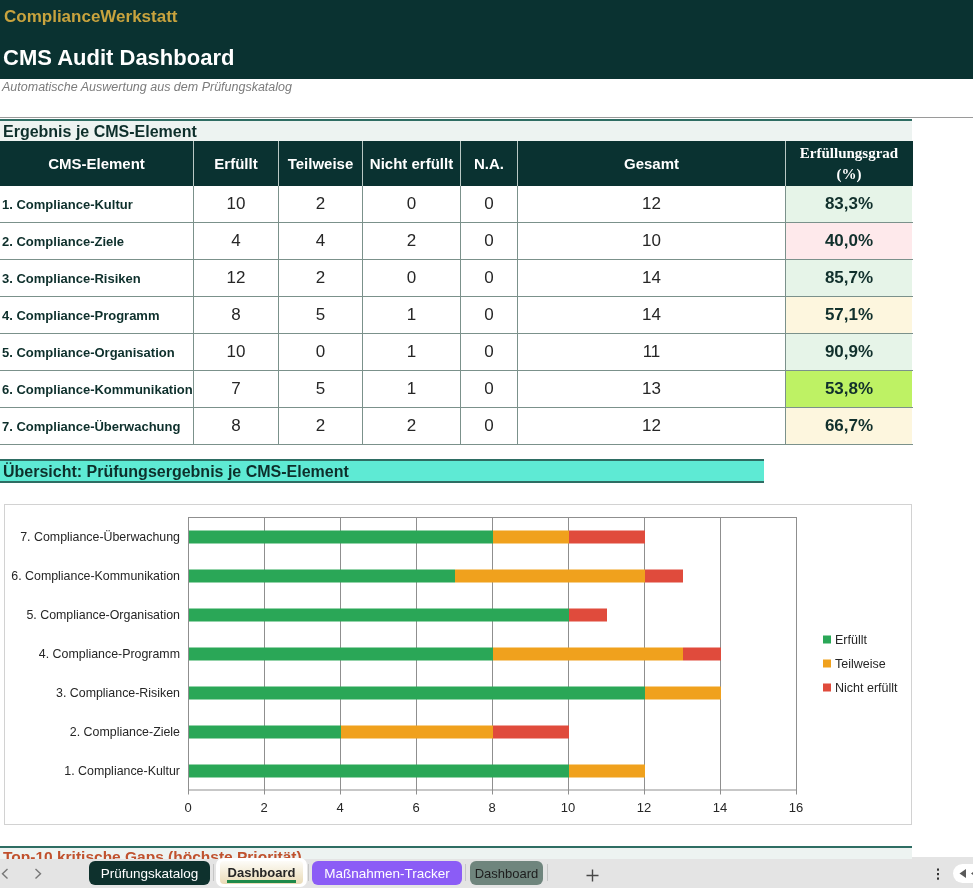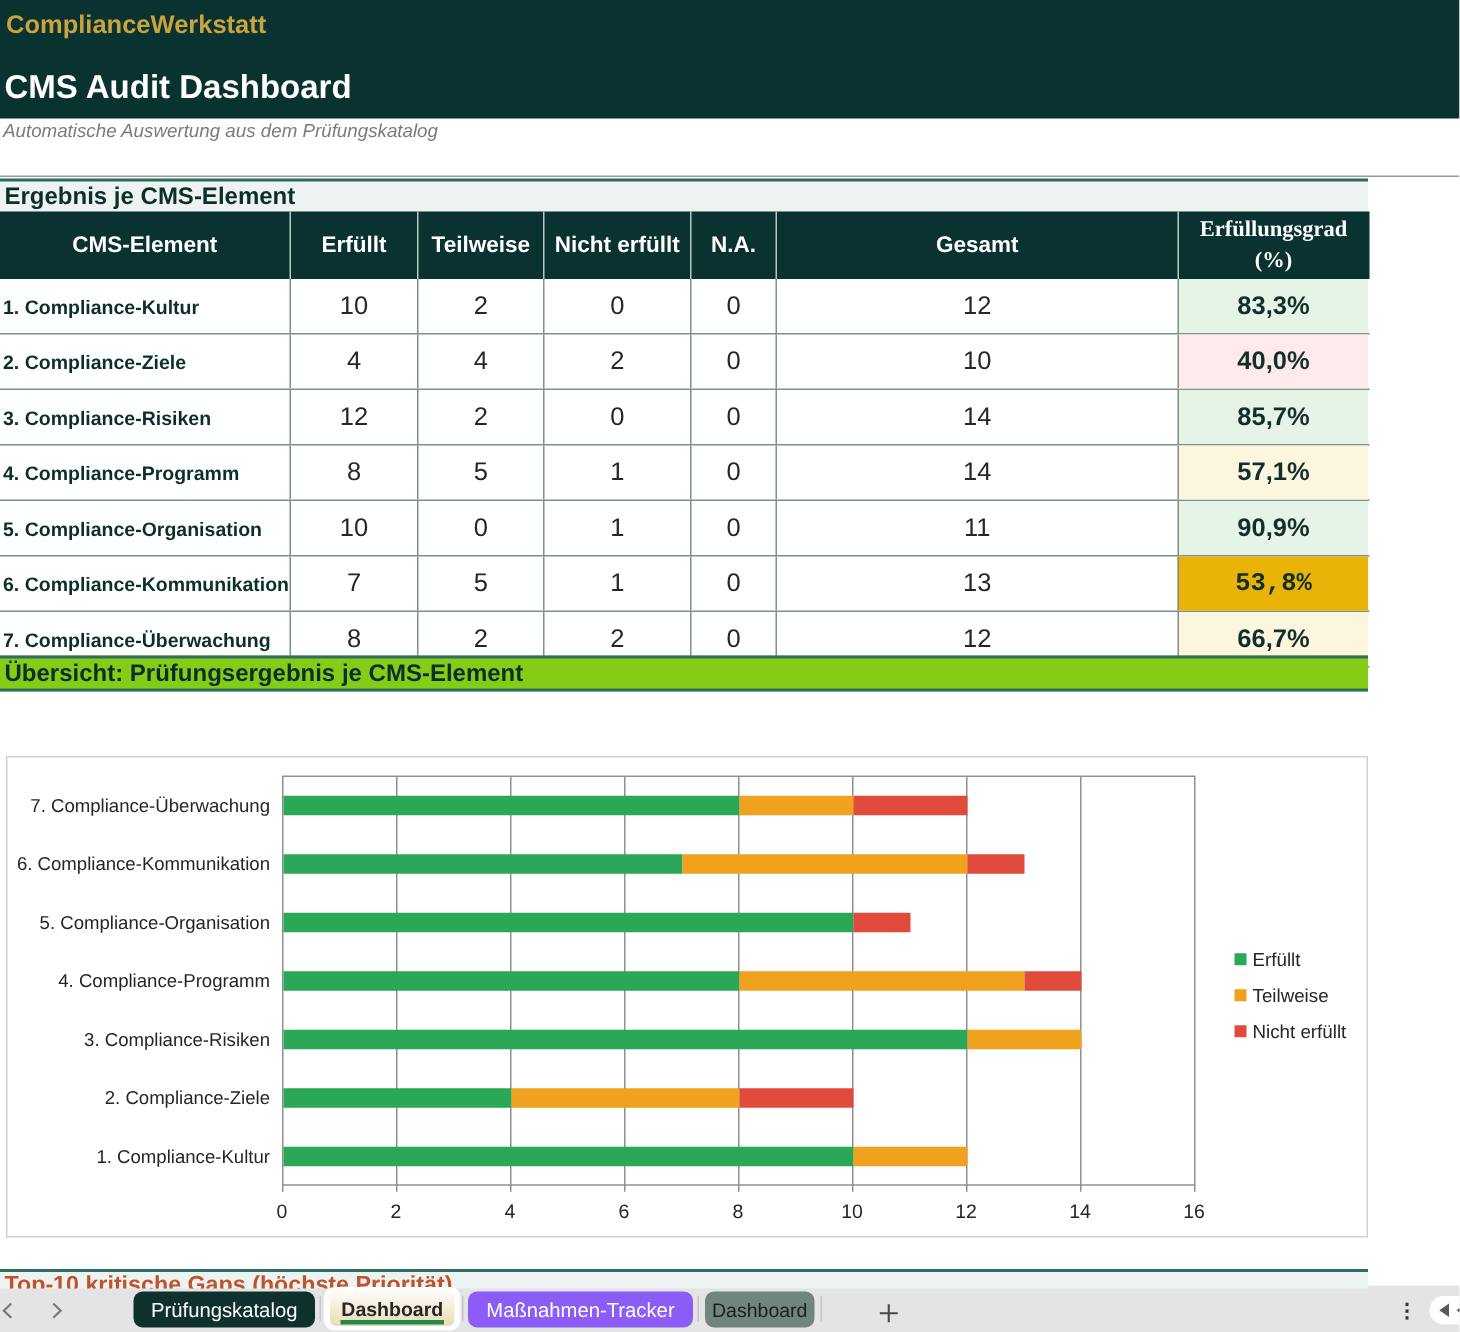--- a/index.html
+++ b/index.html
@@ -88,34 +88,34 @@
       <div class="cell" style="left:517px;width:268px;">11</div>
       <div class="pct" style="background:#e6f4e8;">90,9%</div>
     </div>
     <div class="row" style="top:230px;">
       <div class="name">6. Compliance-Kommunikation</div>
       <div class="cell" style="left:193px;width:85px;">7</div>
       <div class="cell" style="left:278px;width:84px;">5</div>
       <div class="cell" style="left:362px;width:98px;">1</div>
       <div class="cell" style="left:460px;width:57px;">0</div>
       <div class="cell" style="left:517px;width:268px;">13</div>
-      <div class="pct" style="background:#eab308;font-family:Liberation Mono, monospace;">53,8%</div>
+      <div class="pct" style="background:#bef264;">53,8%</div>
     </div>
     <div class="row" style="top:267px;">
       <div class="name">7. Compliance-Überwachung</div>
       <div class="cell" style="left:193px;width:85px;">8</div>
       <div class="cell" style="left:278px;width:84px;">2</div>
       <div class="cell" style="left:362px;width:98px;">2</div>
       <div class="cell" style="left:460px;width:57px;">0</div>
       <div class="cell" style="left:517px;width:268px;">12</div>
       <div class="pct" style="background:#fdf6de;">66,7%</div>
     </div>
   </div>
 
-  <div class="abs" style="left:0;top:437px;width:912px;height:24px;background:#84cc16;border-top:2px solid #2e6d63;border-bottom:2px solid #2e6d63;">
+  <div class="abs" style="left:0;top:459px;width:764px;height:24px;background:#5eead4;border-top:2px solid #2e6d63;border-bottom:2px solid #2e6d63;">
     <div class="abs" style="left:3px;top:2px;font-size:16px;font-weight:bold;color:#0d2f2b;">Übersicht: Prüfungsergebnis je CMS-Element</div>
   </div>
 
   <div class="abs" style="left:4px;top:504px;width:908px;height:321px;border:1px solid #d2d2d2;background:#fff;">
     <svg width="906" height="319" font-family="Liberation Sans, sans-serif">
 
       <g stroke="#8f8f8f" stroke-width="1">
         <line x1="259.5" y1="12.5" x2="259.5" y2="285"></line>
         <line x1="335.5" y1="12.5" x2="335.5" y2="285"></line>
         <line x1="411.5" y1="12.5" x2="411.5" y2="285"></line>

